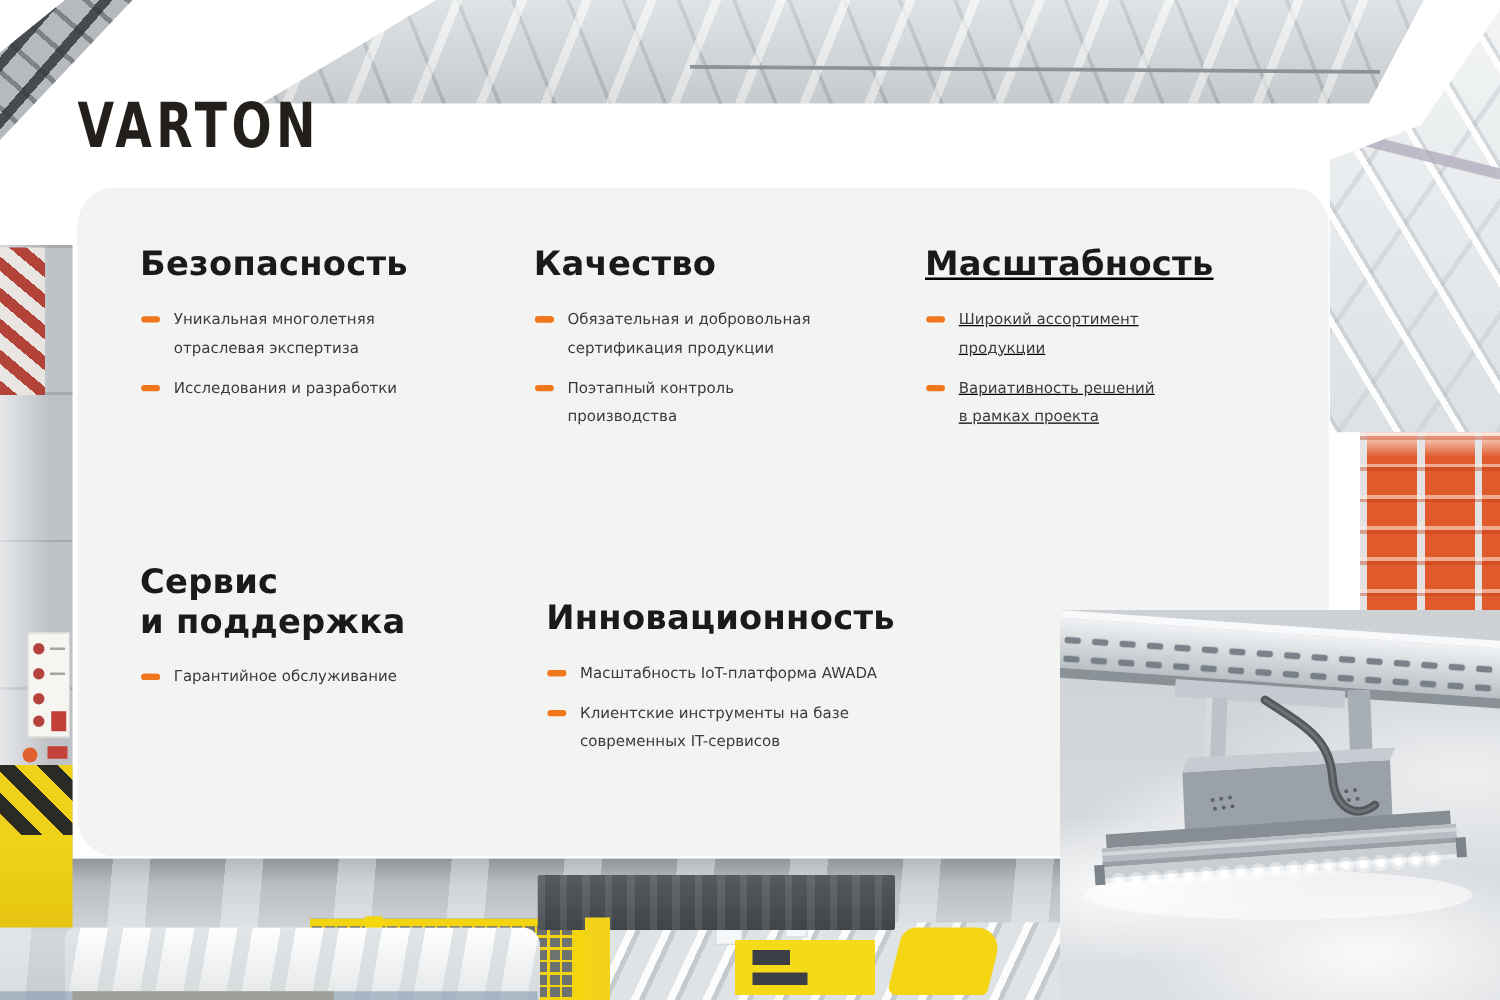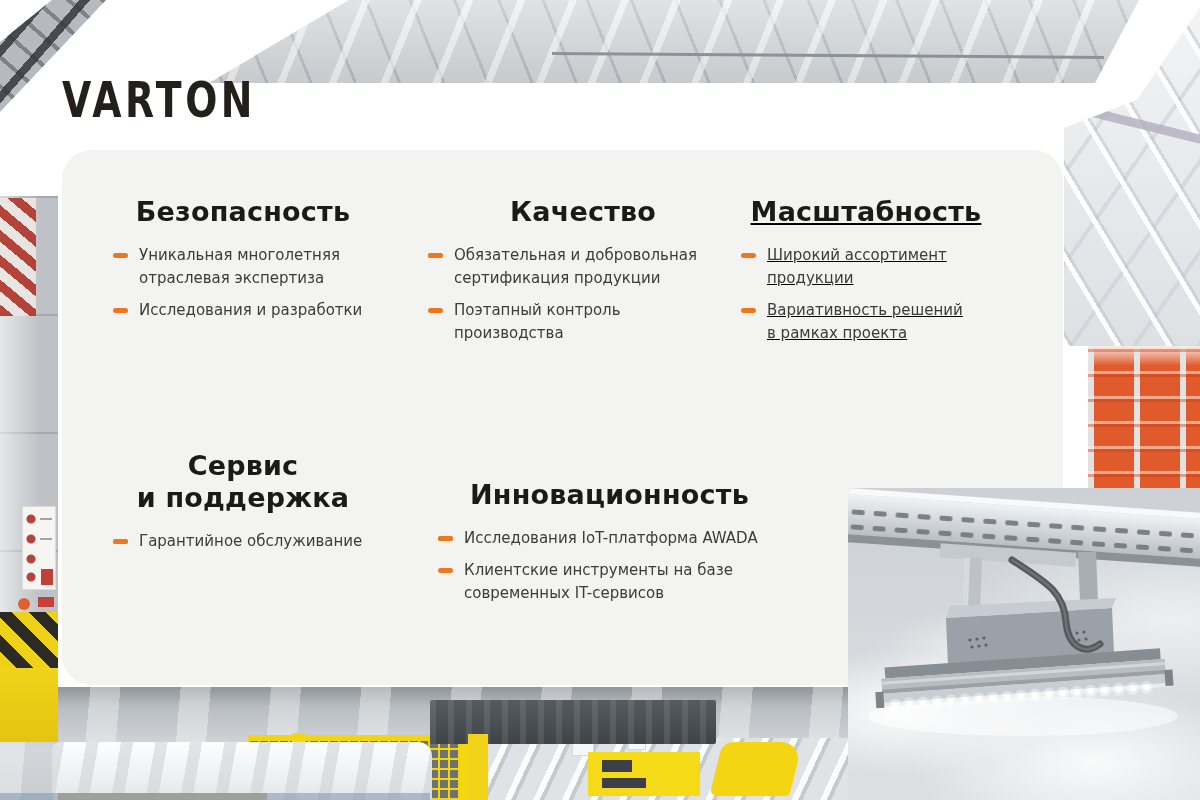--- a/index.html
+++ b/index.html
@@ -105,23 +105,23 @@
   
   .card{position:absolute;left:62px;top:150px;width:1001px;height:535px;
         background:var(--cardbg,#F3F3F2);border-radius:30px;}
   .sec{position:absolute;}
   .sec0{left:50px;top:46px;width:262px;}
   .sec1{left:365px;top:46px;width:312px;}
   .sec2{left:678px;top:46px;width:252px;text-decoration:underline;}
   .sec3{left:50px;top:300px;width:262px;}
   .sec4{left:375px;top:300px;width:345px;margin-top:29px;}
   .sec h2{margin:0 0 16px;font-size:27px;font-weight:bold;line-height:1.18;
-        color:var(--heading,#1A1A1A);letter-spacing:.2px;white-space:pre-line;text-align:center;}
+        color:var(--heading,#1A1A1A);letter-spacing:.2px;white-space:pre-line;}
   .sec ul{margin:0;padding:0;list-style:none;}
-  .sec li{position:relative;padding-left:27px;margin:0 0 9px;font-size:15px;line-height:23px;
+  .sec li{position:relative;padding-left:27px;margin:0 0 9px;font-size:12px;line-height:23px;
         color:var(--body,#3B3B3B);white-space:pre-line;}
   .dash{position:absolute;left:1px;top:9px;width:15px;height:5px;border-radius:2.5px;
         background:var(--accent,#F0761B);}
 
   
   .logo{position:absolute;left:62px;top:76px;font-size:54px;font-weight:bold;line-height:1;
         letter-spacing:5px;color:#231f1a;transform:scaleX(.7) scaleY(.92);transform-origin:0 0;}
 
   
   .inset{position:absolute;left:848px;top:488px;width:352px;height:312px;overflow:hidden;
@@ -204,21 +204,21 @@
       <ul>
         <li><span class="dash"></span></li>
         <li><span class="dash"></span><span>Гарантийное обслуживание</span></li>
       </ul>
     </section>
 
     <section class="sec sec4">
       <h2>Инновационность</h2>
       <ul>
         <li><span class="dash"></span></li>
-        <li><span class="dash"></span><span>Исследования IoT-платформа AWADA</span></li>
+        <li><span class="dash"></span><span>Масштабность IoT-платформа AWADA</span></li>
         <li><span class="dash"></span><span>Клиентские инструменты на базе
 современных IT-сервисов</span></li>
       </ul>
     </section>
 
   </div>
 
   <div class="inset">
     <svg width="352" height="312" viewBox="0 0 352 312">
       <defs>

